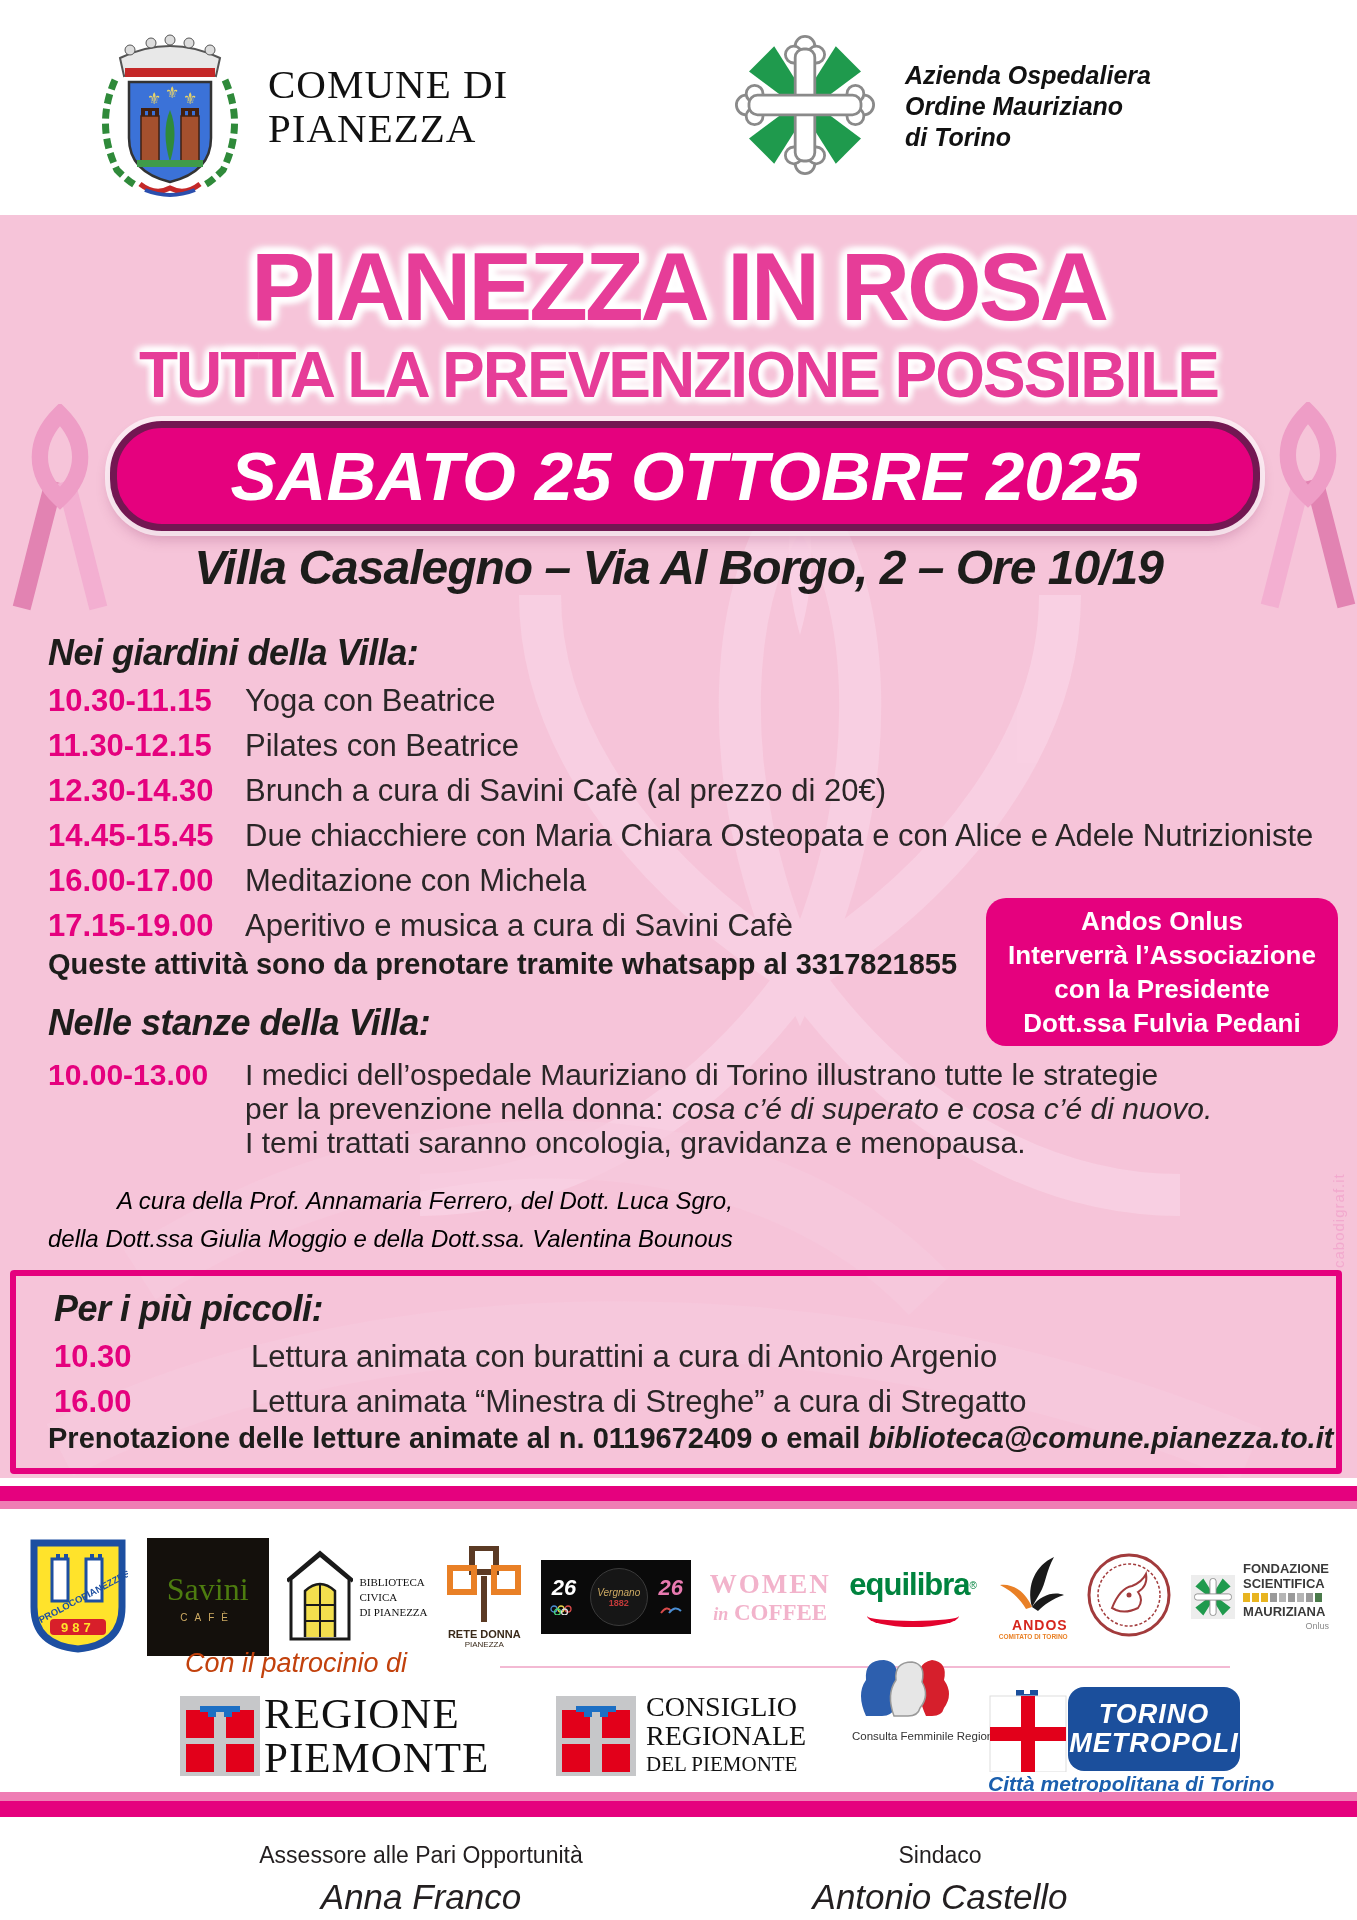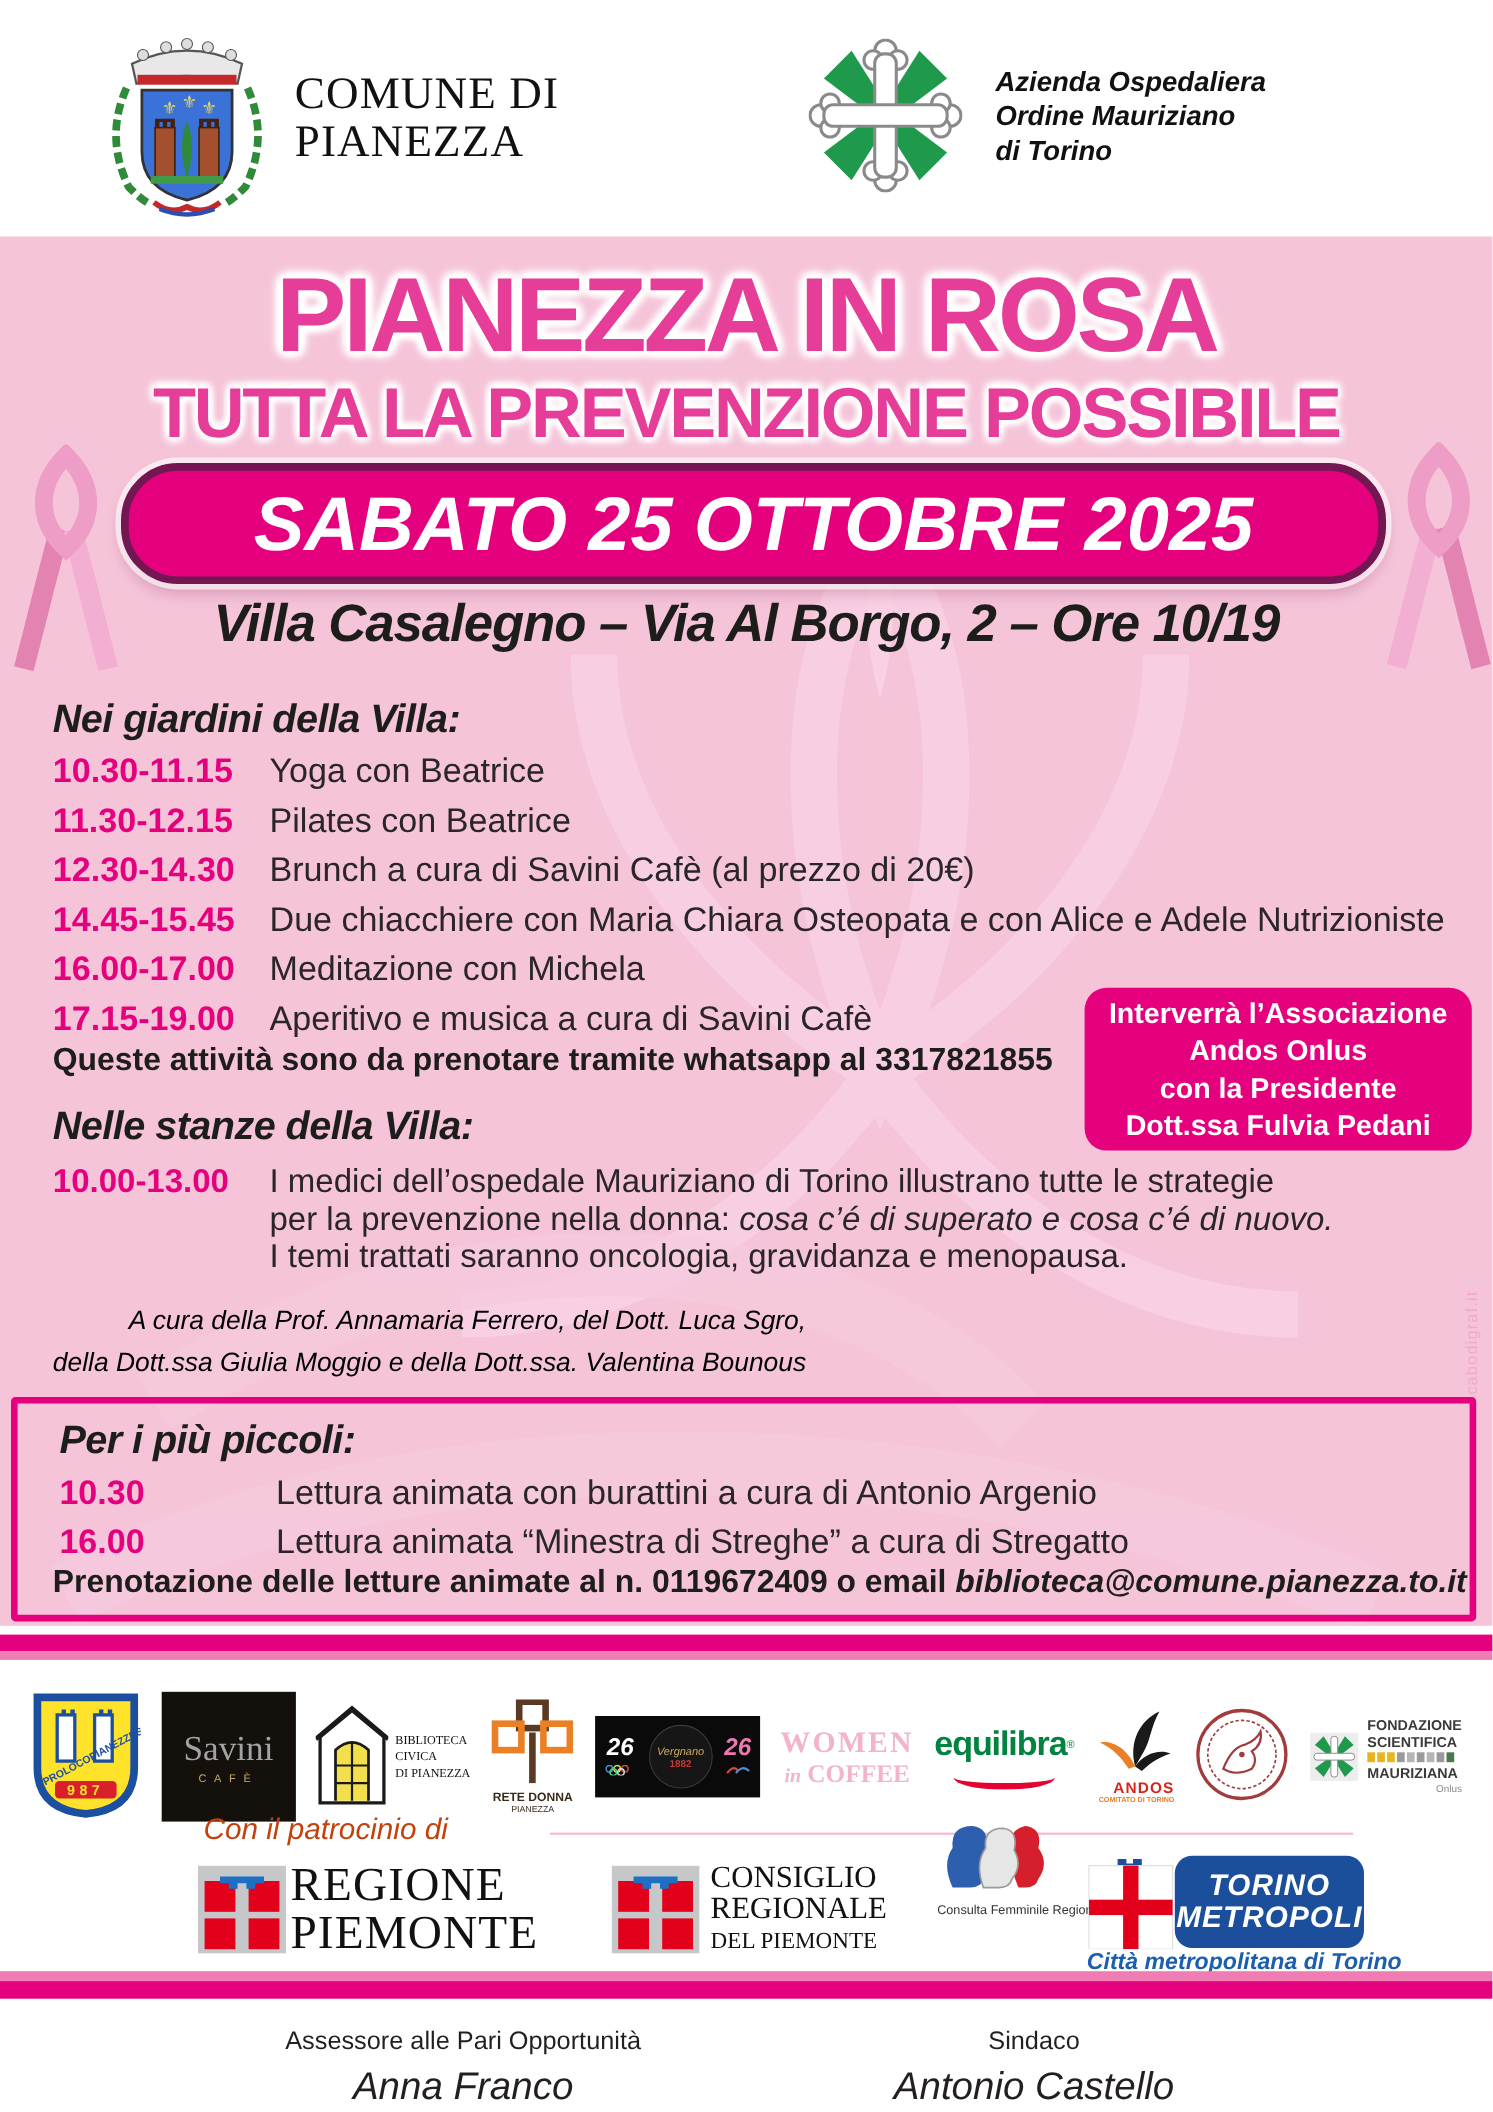--- a/index.html
+++ b/index.html
@@ -30,21 +30,21 @@
      display:flex;flex-direction:column;justify-content:center;text-align:center;
      color:#fff;font-weight:bold;font-size:26px;line-height:34px;}
   .rooms-line{line-height:34px;font-size:30px;color:#2a2627;white-space:nowrap;}
   .credits{font-size:24px;font-style:italic;line-height:38px;color:#000000;text-align:right;}
   .kids-box{left:10px;top:1270px;width:1320px;height:192px;border:6px solid #e5017e;border-radius:4px;}
   .preno{font-size:29px;font-weight:bold;color:#1d1d1b;white-space:nowrap;}
   .stripe{left:0;width:1357px;}
   
   .logo-strip{left:0;top:1522px;width:1357px;height:150px;display:flex;align-items:center;justify-content:space-between;padding:0 28px;box-sizing:border-box;}
   .savini-box{width:122px;height:118px;background:#14100c;display:flex;flex-direction:column;align-items:center;justify-content:center;}
-  .savini-box .nm{font-family:"Liberation Serif",serif;font-size:32px;color:#a3a3a3;}
+  .savini-box .nm{font-family:"Liberation Serif",serif;font-size:32px;color:#4d7c0f;}
   .savini-box .cf{font-size:10px;letter-spacing:7px;color:#cdaa63;margin-top:4px;}
   .bib-txt{font-family:"Liberation Serif",serif;font-size:11px;line-height:15px;color:#111;}
   .vergnano{width:150px;height:74px;background:#0a0a0a;display:flex;align-items:center;justify-content:space-between;padding:0 8px;box-sizing:border-box;}
   .v26{color:#fff;font-weight:800;font-style:italic;font-size:22px;}
   .vcircle{width:56px;height:56px;border-radius:50%;background:#161616;border:1px solid #3a3a3a;display:flex;flex-direction:column;align-items:center;justify-content:center;}
   .women{color:#f2b3cb;font-family:"Liberation Serif",serif;text-align:center;font-weight:bold;}
   .equi{color:#00833e;font-weight:bold;font-size:31px;letter-spacing:-1px;}
   .equi-arc{width:92px;height:16px;border-bottom:6px solid #e3032e;border-radius:0 0 55% 55%;margin:2px auto 0;}
   .andos-lg{text-align:right;}
   .andos-lg .nm{color:#d6251d;font-weight:800;font-size:14px;letter-spacing:1px;}
@@ -195,22 +195,22 @@
     </div>
     <div class="row">
       <span class="t">17.15-19.00</span>
       <span class="d">Aperitivo e musica a cura di Savini Cafè</span>
     </div>
   </div>
 
   <div class="abs note" style="left:48px;top:948px;">Queste attività sono da prenotare tramite whatsapp al 3317821855</div>
 
   <div class="abs andos-box">
+    <div>Andos Onlus</div>
     <div>Interverrà l’Associazione</div>
-    <div>Andos Onlus</div>
     <div>con la Presidente</div>
     <div>Dott.ssa Fulvia Pedani</div>
   </div>
 
   <div class="abs sec-h" style="left:48px;top:1002px;">Nelle stanze della Villa:</div>
 
   <div class="abs" style="left:48px;top:1058px;display:flex;">
     <span style="width:197px;flex:none;color:#e5017e;font-weight:bold;font-size:30px;line-height:34px;">10.00-13.00</span>
     <span>
       <div class="rooms-line">I medici dell’ospedale Mauriziano di Torino illustrano tutte le strategie</div>

